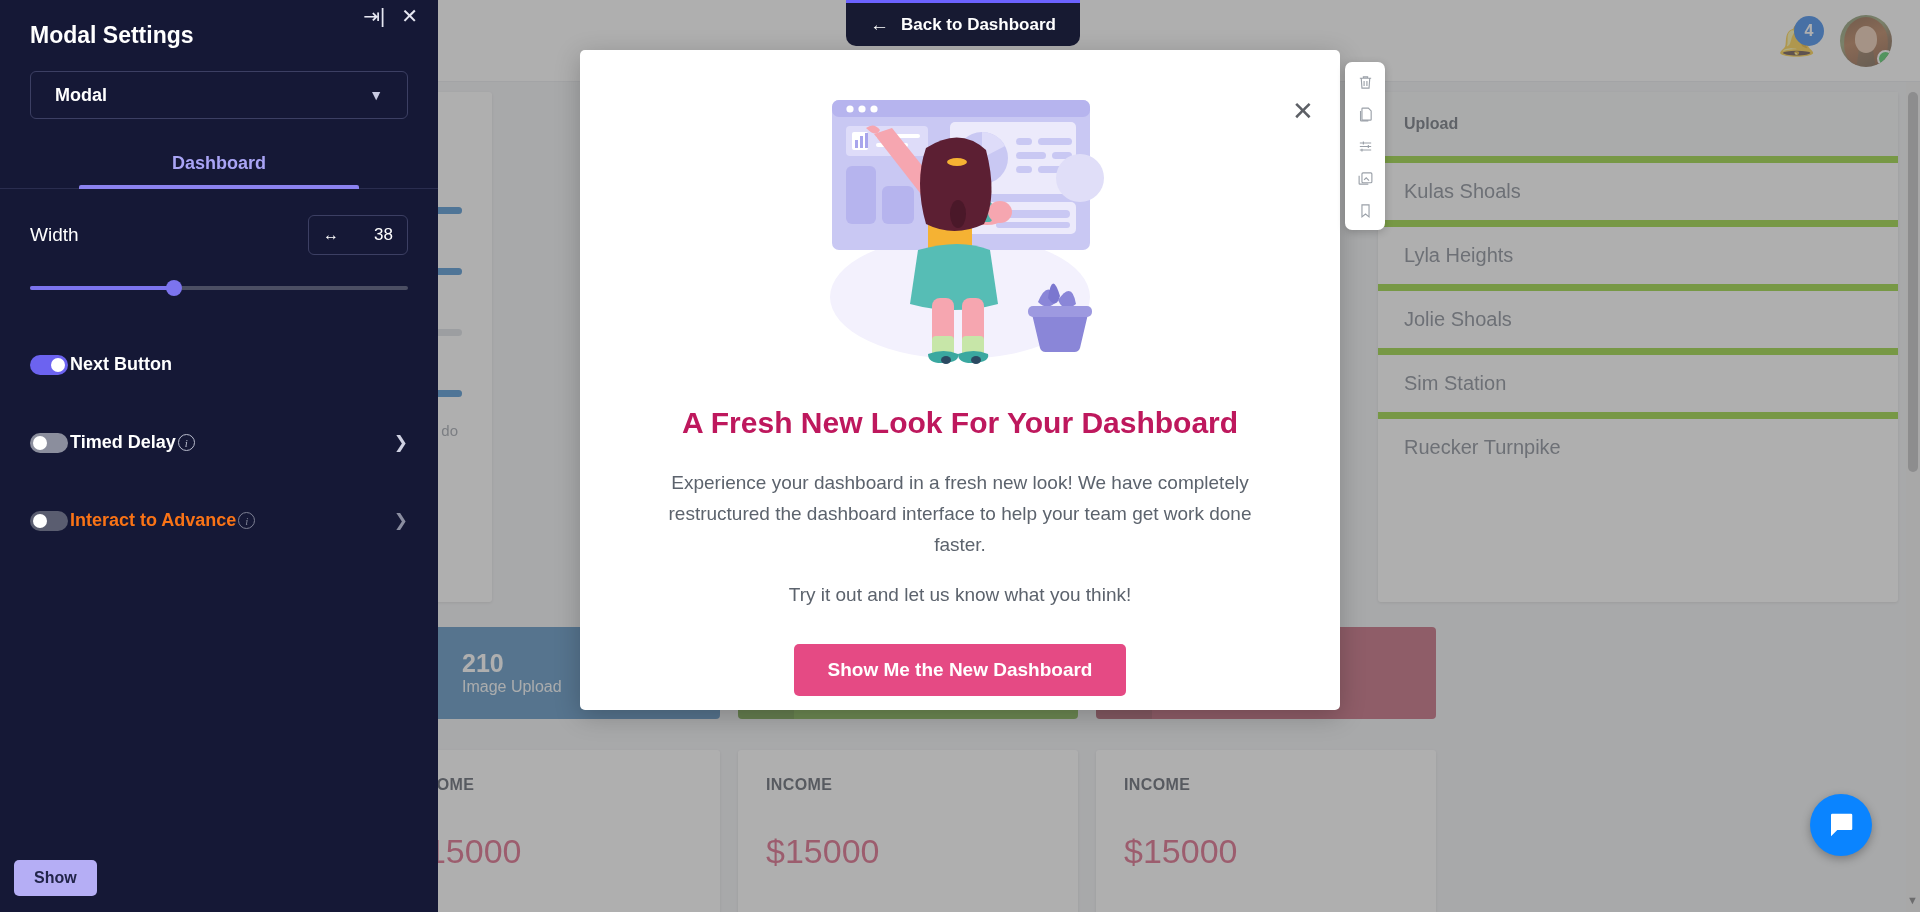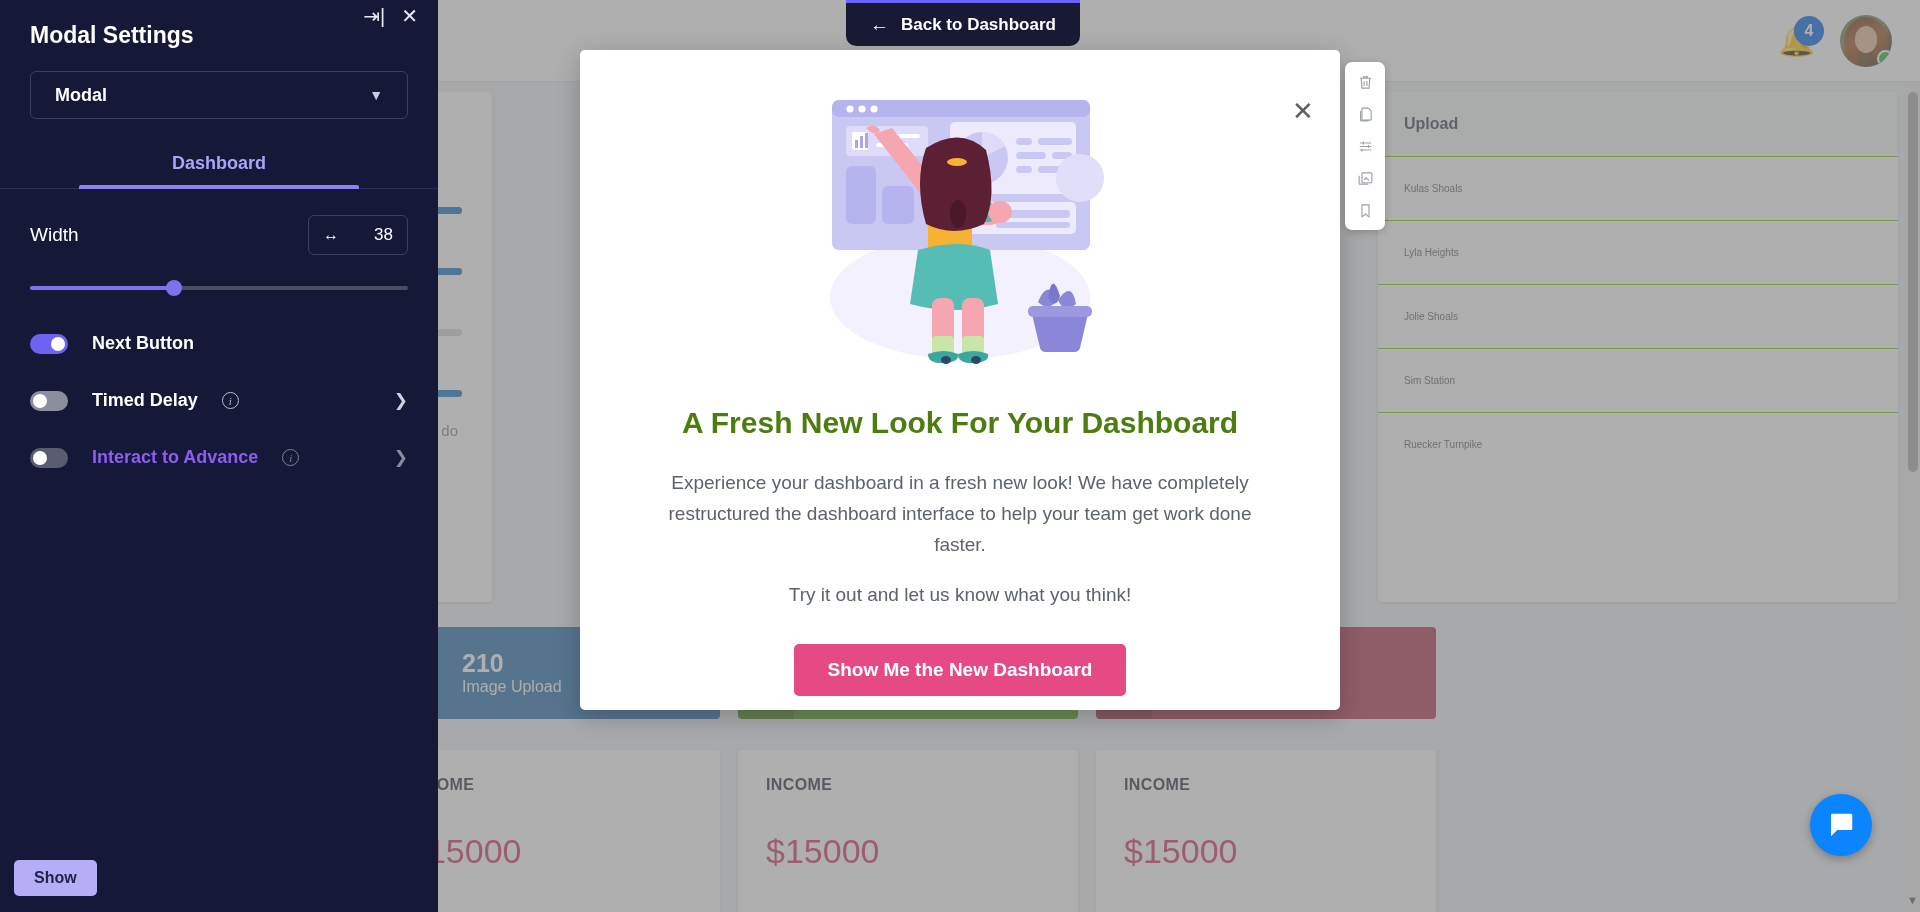--- a/index.html
+++ b/index.html
@@ -77,22 +77,22 @@
 
   
   #table-card { right: 22px; top: 10px; width: 520px; height: 510px; }
   .tbl-head {
     height: 64px; display: flex; align-items: center;
     padding: 0 26px; background: #f4f5f7;
     font-size: 16px; font-weight: bold; color: #4e5561;
   }
   .tbl-row {
     height: 64px; display: flex; align-items: center;
-    padding: 0 26px; font-size: 10px; color: #6d7480;
-    border-top: 1px solid #84cc16;
+    padding: 0 26px; font-size: 20px; color: #6d7480;
+    border-top: 7px solid #84cc16;
   }
 
   
   .stat-tile {
     position: absolute; top: 545px; height: 92px; border-radius: 4px;
     display: flex; align-items: center; padding-left: 18px; gap: 14px;
     color: #fff; overflow: hidden;
   }
   .stat-tile .tile-accent {
     position: absolute; left: 0; top: 0; bottom: 0; width: 56px;
@@ -169,21 +169,21 @@
     padding: 36px 52px 0;
   }
   #modal-close {
     position: absolute; right: 22px; top: 46px;
     width: 30px; height: 30px;
     display: flex; align-items: center; justify-content: center;
     font-size: 26px; color: #5d6066; line-height: 1;
   }
   #modal-illustration { width: 300px; height: 280px; margin-top: 6px; }
   #modal-title {
-    font-size: 30px; font-weight: bold; color: #4d7c0f;
+    font-size: 30px; font-weight: bold; color: #be185d;
     text-align: center; margin-top: 34px;
   }
   #modal-body {
     font-size: 19px; color: #5c636d; text-align: center;
     line-height: 1.62; margin-top: 28px; max-width: 600px;
   }
   #modal-body2 { font-size: 19px; color: #5c636d; text-align: center; margin-top: 24px; }
   #modal-cta {
     margin-top: 38px; background: #e54a84; color: #fff;
     border: none; border-radius: 5px;
@@ -246,37 +246,37 @@
   #slider-fill {
     position: absolute; left: 0; top: 7px; height: 4px;
     background: #7c74ee; border-radius: 2px;
   }
   #slider-thumb {
     position: absolute; top: 1px; width: 16px; height: 16px; border-radius: 50%;
     background: #7c74ee;
   }
 
   .toggle-row {
-    display: flex; align-items: center; margin-top: 36px; gap: 24px;
+    display: flex; align-items: center; margin-top: 57px; gap: 2px;
   }
   .toggle {
     width: 38px; height: 20px; border-radius: 10px; position: relative;
     flex-shrink: 0;
   }
   .toggle.on { background: #6c63f0; }
   .toggle.off { background: #8b8e9d; }
   .toggle.off.dim { background: #5a5d70; }
   .toggle .knob {
     position: absolute; top: 3px; width: 14px; height: 14px;
     border-radius: 50%; background: #fff;
   }
   .toggle.on .knob { right: 3px; }
   .toggle.off .knob { left: 3px; }
   .toggle-label { font-size: 18px; font-weight: bold; color: #fff; }
-  .toggle-label.dim { color: #8b5cf6; }
+  .toggle-label.dim { color: #f97316; }
   .info-i {
     width: 17px; height: 17px; border-radius: 50%;
     border: 1px solid #b9bccd; color: #b9bccd;
     font-size: 11px; display: flex; align-items: center; justify-content: center;
     font-style: italic; font-family: "Liberation Serif", serif;
   }
   .info-i.dim { border-color: #7d8094; color: #7d8094; }
   .row-chevron { margin-left: auto; font-size: 17px; color: #cfd1e2; }
   .row-chevron.dim { color: #8a8da0; }
 

